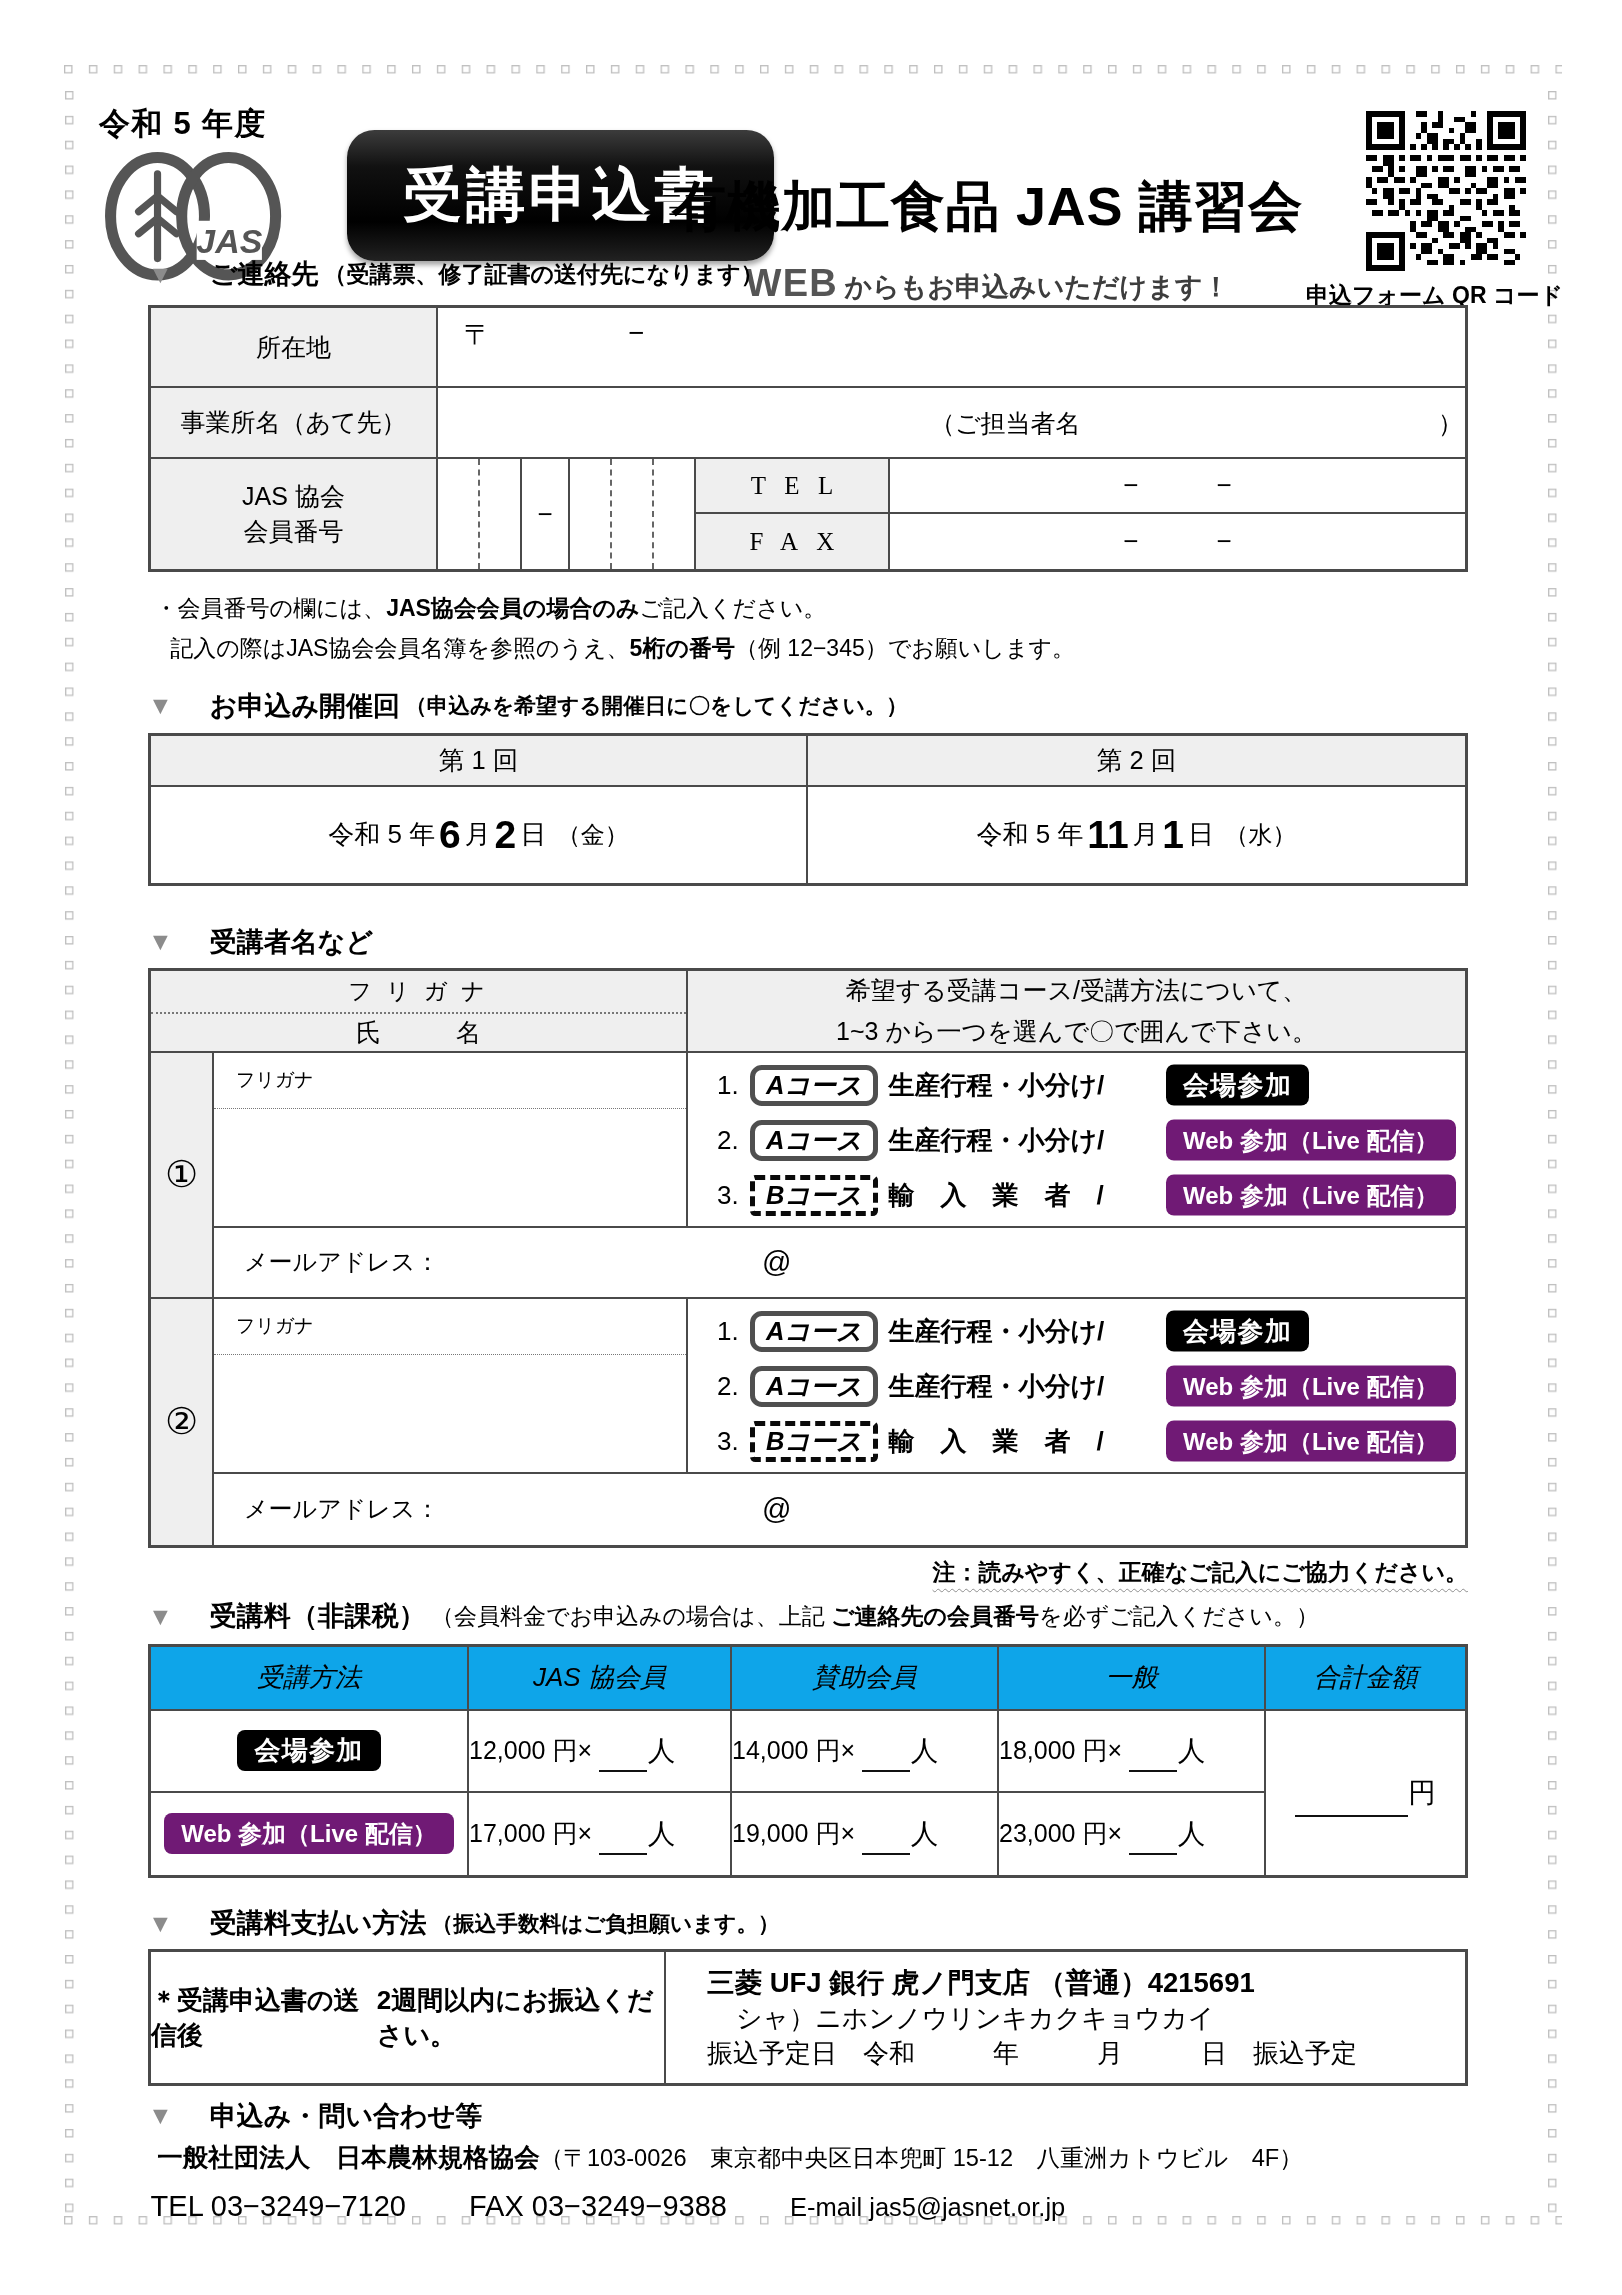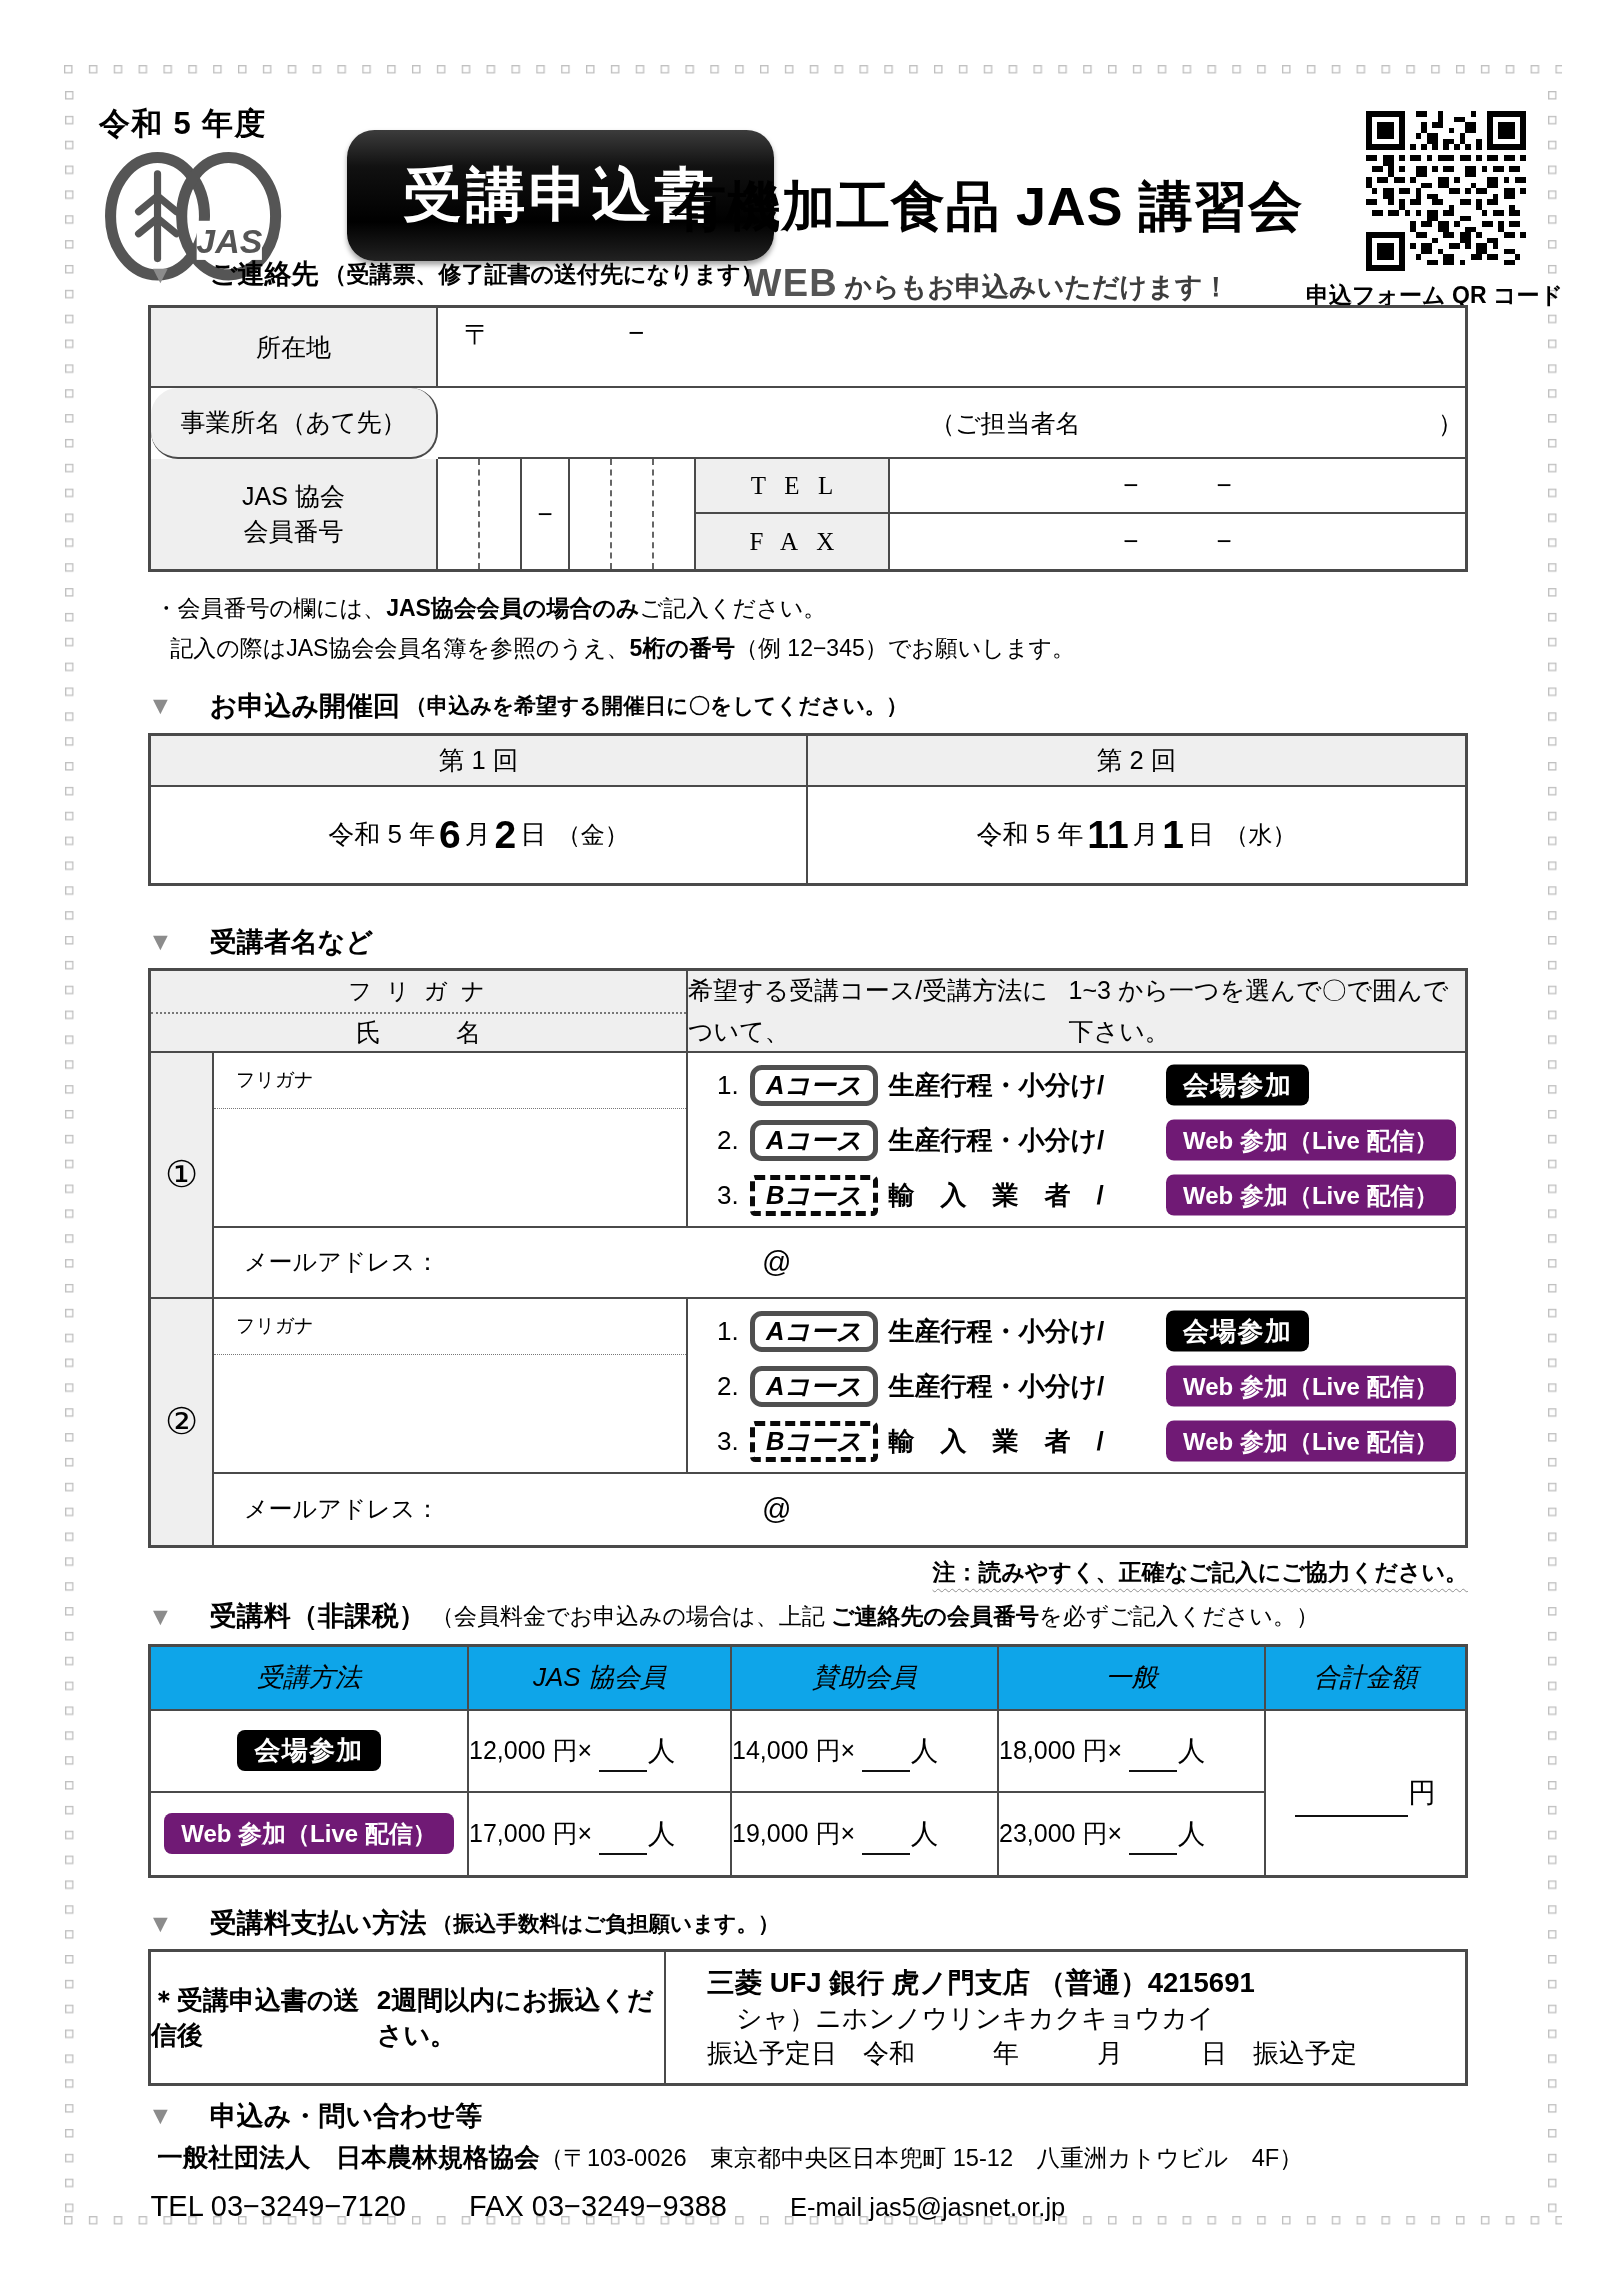--- a/index.html
+++ b/index.html
@@ -43,21 +43,21 @@
     grid-template-rows:80px 71px 55px 55px;
     border:3.3px solid #4a4a4a; font-size:25px;
   }
   .cell { box-sizing:border-box; }
   .lbl { background:#efefef; display:flex; align-items:center; justify-content:center; border-right:2px solid #4a4a4a; }
   .bb { border-bottom:2px solid #4a4a4a; }
   #addr-lbl { grid-area:1/1/2/2; }
   #addr-val { grid-area:1/2/2/10; position:relative; }
   #addr-val .postal { position:absolute; left:26px; top:9.2px; font-size:27.5px; }
   #addr-val .pdash  { position:absolute; left:190px; top:9.2px; font-size:27.5px; }
-  #office-lbl { grid-area:2/1/3/2;border-radius:27px; }
+  #office-lbl { grid-area:2/1/3/2; }
   #office-val { grid-area:2/2/3/10; position:relative; }
   #office-val .p-open  { position:absolute; left:492px; top:50%; transform:translateY(-50%); font-size:25px; }
   #office-val .p-close { position:absolute; left:1000px; top:50%; transform:translateY(-50%); font-size:25px; }
   #member-lbl { grid-area:3/1/5/2; flex-direction:column; gap:10.5px; line-height:1; }
   .digit { border-right:2px dashed #666; display:flex; align-items:center; justify-content:center; font-size:26px; }
   .digit.solid { border-right:2px solid #4a4a4a; }
   #d1{grid-area:3/2/5/3;} #d2{grid-area:3/3/5/4;} #d3{grid-area:3/4/5/5;}
   #d4{grid-area:3/5/5/6;} #d5{grid-area:3/6/5/7;} #d6{grid-area:3/7/5/8;}
   .tf-lbl { background:#efefef; border-right:2px solid #4a4a4a; display:flex; align-items:center; justify-content:center; letter-spacing:18.3px; padding-left:18.3px; font-size:25px;font-family:Liberation Serif, serif; }
   .tf-val { display:flex; align-items:center; justify-content:center; font-size:26px; }
@@ -86,21 +86,21 @@
   .sec-part { margin-top:38px; }
   .t-part {
     margin-top:7.9px; display:grid;
     grid-template-columns:63px 474px 1fr;
     grid-template-rows:82px 173px 73px 173px 73px;
     border:3.3px solid #4a4a4a;
   }
   .ph-left { grid-area:1/1/2/3; background:#efefef; border-right:2px solid #4a4a4a; border-bottom:2px solid #4a4a4a; display:flex; flex-direction:column; }
   .ph-furi { height:41px; border-bottom:2px dotted #777; display:flex; align-items:center; justify-content:center; font-size:23px; letter-spacing:3.9px; }
   .ph-name { flex:1; display:flex; align-items:center; justify-content:center; font-size:25px; }
-  .ph-right { grid-area:1/3/2/4; background:#efefef; border-bottom:2px solid #4a4a4a; display:flex; flex-direction:row; align-items:center; justify-content:center; font-size:25px; line-height:1.62; }
+  .ph-right { grid-area:1/3/2/4; background:#efefef; border-bottom:2px solid #4a4a4a; display:flex; flex-direction:column; align-items:center; justify-content:center; font-size:25px; line-height:1.62; }
   .p-num { background:#efefef; border-right:2px solid #4a4a4a; display:flex; align-items:center; justify-content:center; font-size:37px; }
   #num1 { grid-area:2/1/4/2; border-bottom:2px solid #4a4a4a; }
   #num2 { grid-area:4/1/6/2; }
   .p-name-cell { border-right:2px solid #4a4a4a; position:relative; }
   #name1 { grid-area:2/2/3/3; } #name2 { grid-area:4/2/5/3; }
   .furi-label { position:absolute; top:0; left:0; right:0; height:55px; border-bottom:1.3px dotted #777; display:flex; align-items:center; padding-left:22px; font-size:19px; }
   .p-course { padding-top:5.2px; }
   #course1 { grid-area:2/3/3/4; } #course2 { grid-area:4/3/5/4; }
   .opt { position:relative; display:flex; align-items:center; height:55px; padding-left:29px; }
   .opt-num { font-size:26px; width:33px; }

